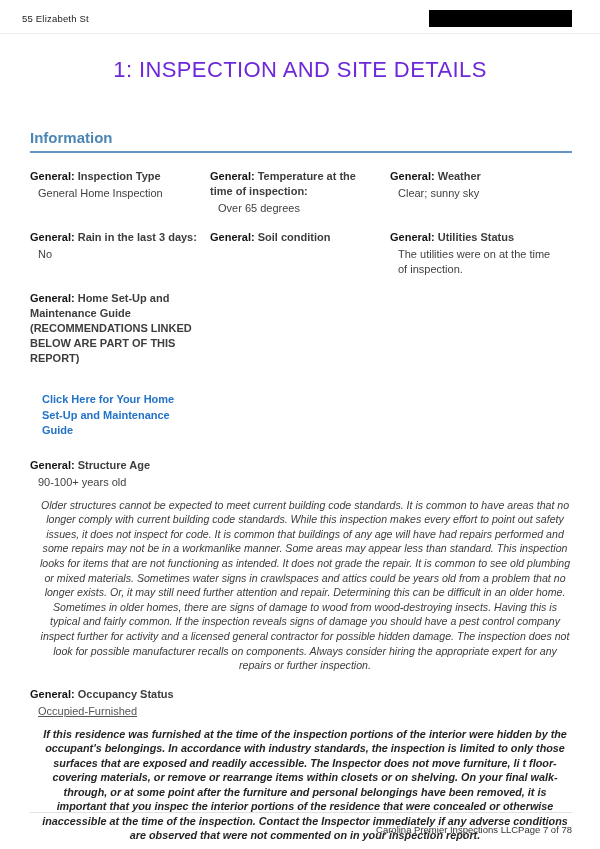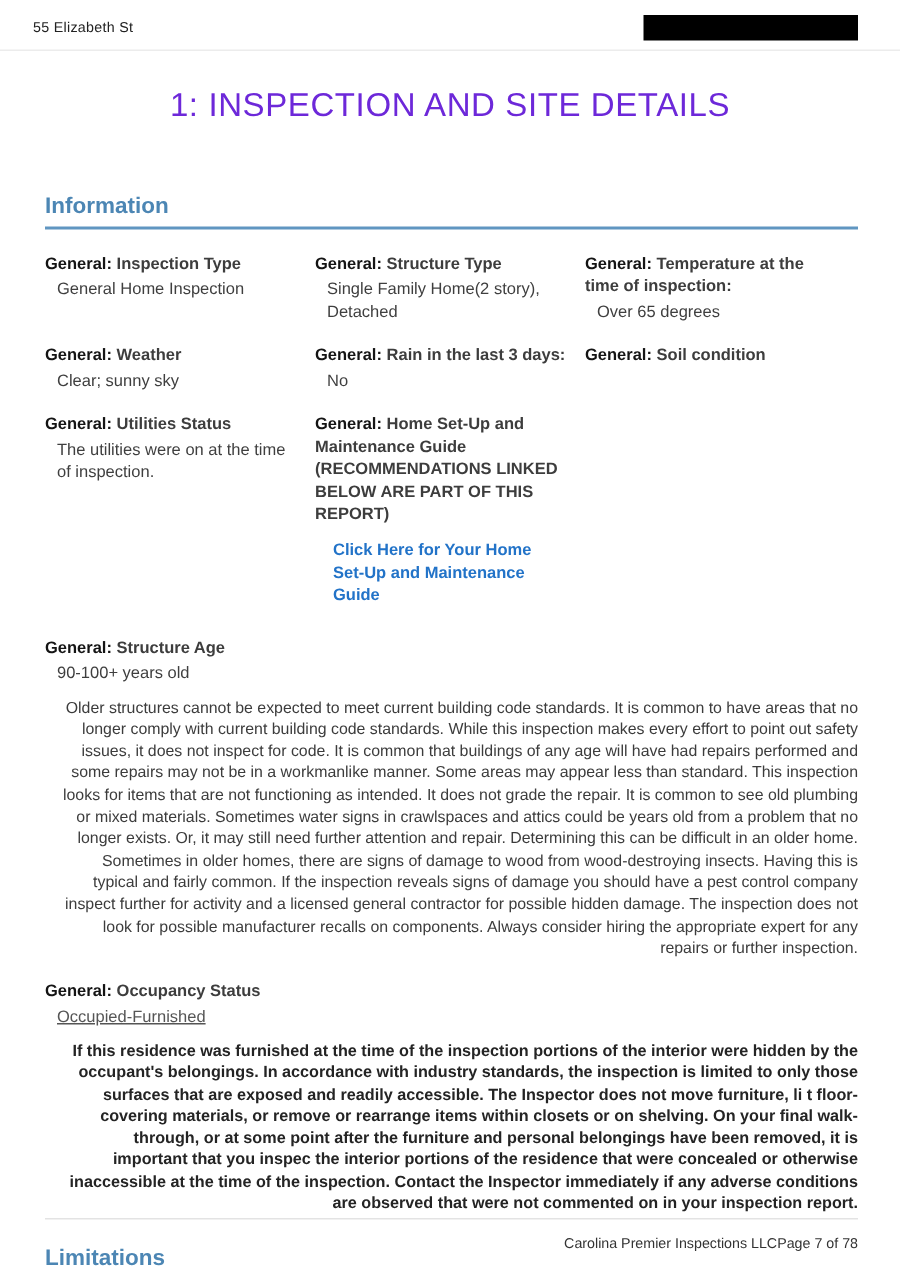--- a/index.html
+++ b/index.html
@@ -42,29 +42,29 @@
   .info-grid {
     display: grid; grid-template-columns: 180px 180px 182px;
     margin-top: 16px;
   }
   .cell { margin-bottom: 14px; padding-right: 12px; }
   .flabel { font-size: 11px; font-weight: 700; color: #3d3d3d; line-height: 1.36; }
   .flabel .gp { color: #141414; }
   .fvalue { font-size: 11px; color: #3f3f3f; padding-left: 8px; margin-top: 2px; line-height: 1.36; }
 
   .guide-link {
-    display: block; margin-top: 9px; padding-left: 12px;
+    display: block; margin-top: 27px; padding-left: 12px;
     font-size: 11px; font-weight: 700; color: #2273c8;
     text-decoration: none; line-height: 1.4; cursor: pointer;
   }
 
   .wide-field { margin-top: 5px; }
   .note {
     font-size: 10.6px; line-height: 1.38; color: #3c3c3c;
-    padding-left: 8px; margin-top: 8px; text-align: right;
+    padding-left: 8px; margin-top: 8px; text-align: center; font-style: italic;
   }
   .note.bold { font-weight: 700; color: #242424; font-size: 10.8px; line-height: 1.34; }
   .occupancy { margin-top: 14px; }
   .fvalue.muted { color: #555; text-decoration: underline; }
 
   
   .footer-wrap { position: absolute; left: 30px; right: 28px; bottom: 14px; }
   .footer-rule { border-top: 1px solid #e3e3e3; margin-bottom: 11px; }
   .footer { display: flex; justify-content: flex-end; align-items: baseline; }
   .footer span { font-size: 9.5px; color: #333; }
@@ -89,27 +89,20 @@
     <div class="info-grid">
 
       <div class="cell">
         <div class="flabel">
           <span class="gp">General:</span>
           <span>Inspection Type</span>
         </div>
         <div class="fvalue">General Home Inspection</div>
       </div>
 
-      <div class="cell">
-        <div class="flabel">
-          <span class="gp">General:</span>
-          <span>Structure Type</span>
-        </div>
-        <div class="fvalue">Single Family Home(2 story), Detached</div>
-      </div>
 
       <div class="cell">
         <div class="flabel">
           <span class="gp">General:</span>
           <span>Temperature at the time of inspection:</span>
         </div>
         <div class="fvalue">Over 65 degrees</div>
       </div>
 
       <div class="cell">

